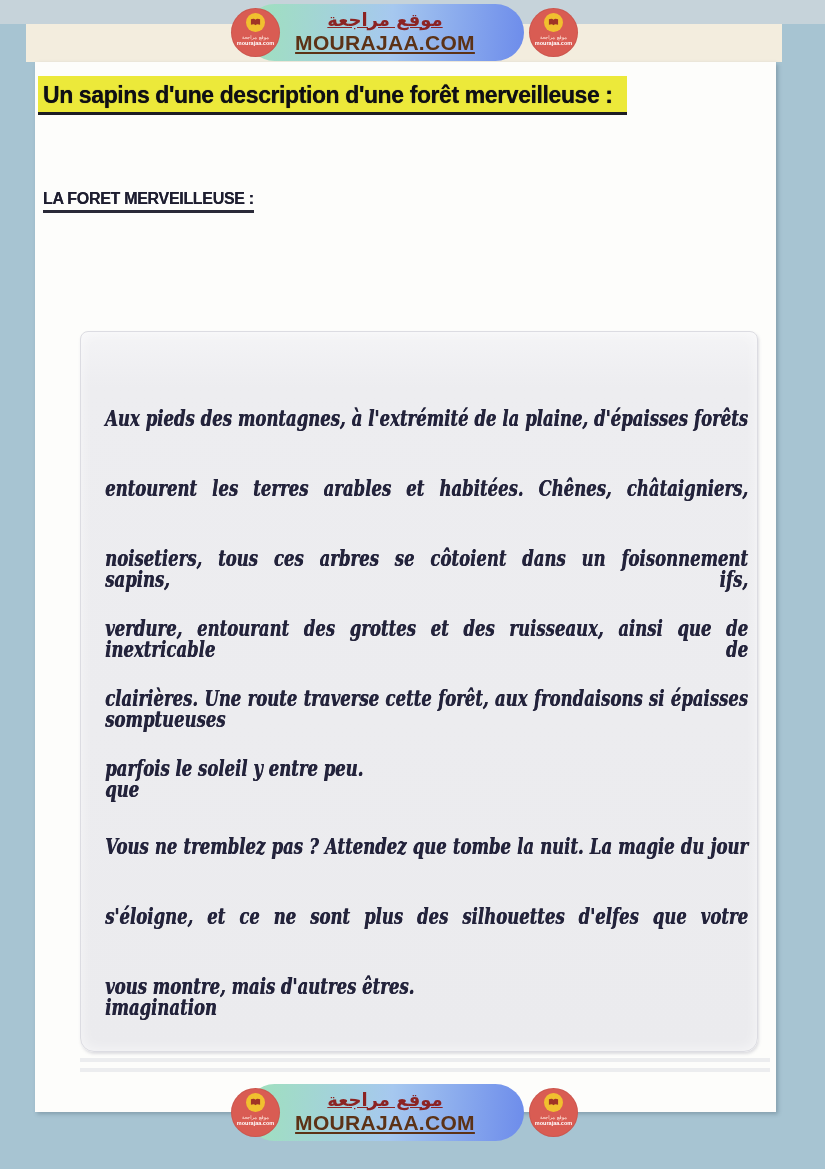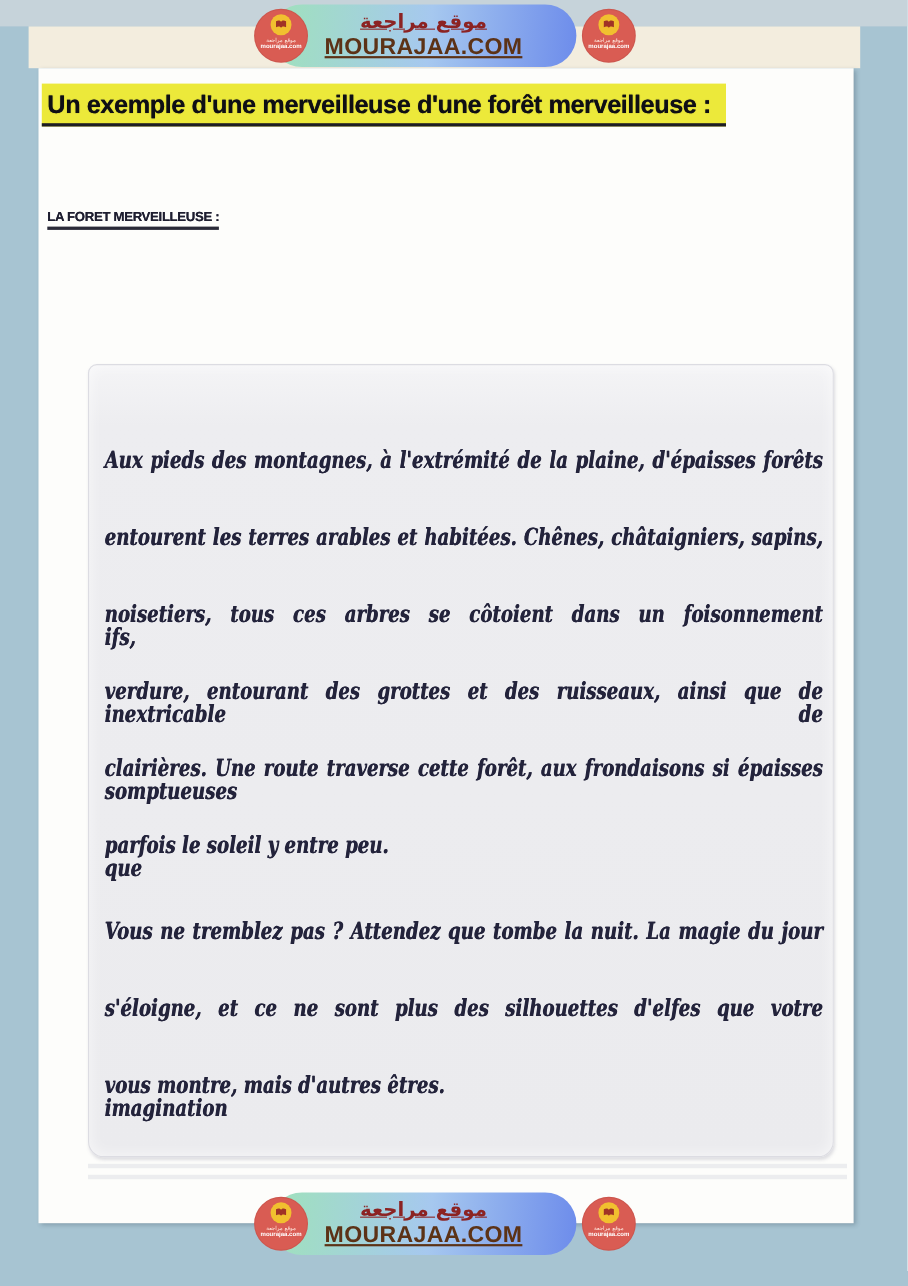--- a/index.html
+++ b/index.html
@@ -24,33 +24,33 @@
     display:inline-block; background:#ece93a;
     padding:6px 14px 3px 5px; border-bottom:3px solid #1d1d24;
     font-weight:bold; font-size:23px; letter-spacing:-0.4px;
     color:#0f0f14; text-shadow:0 0 0.7px #222;
     font-family:"Liberation Sans", sans-serif;
   }
 
   
   .subtitle {
     position:absolute; left:8px; top:128px; display:inline-block;
-    font-weight:bold; font-size:12px; letter-spacing:-0.3px;
+    font-weight:bold; font-size:16px; letter-spacing:-0.3px;
     color:#1e1e30; text-shadow:0 0 0.6px #2a2a3e;
     padding-bottom:2px; border-bottom:3px solid #2a2a38;
     font-family:"Liberation Sans", sans-serif;
   }
 
   
   .scan-block {
     position:absolute; left:45px; top:269px; width:678px; height:721px;
     background:linear-gradient(180deg,#f4f4f6 0px,#ededf0 55px,#ebebee 100%);
     border:1px solid #dcdce2; border-radius:8px 8px 14px 14px;
     box-shadow:inset 0 0 14px rgba(255,255,255,0.65), 1px 2px 3px rgba(110,110,135,0.22);
-    padding:52px 9px 0 14px; box-sizing:border-box;
+    padding:52px 9px 0 24px; box-sizing:border-box;
   }
   .scan-line {
     font-family:"DejaVu Serif", serif; font-style:italic; font-weight:bold;
     font-size:16.5px; color:#23233b;
     height:70px; line-height:70px;
     text-align:justify; text-align-last:justify;
     transform:scaleY(1.3);
     text-shadow:0.4px 0 0 currentColor;
   }
   .scan-line.p-end { text-align:left; text-align-last:left; }
@@ -96,21 +96,21 @@
 <body>
 
 <div class="canvas">
 
   <div class="band-top"></div>
   <div class="band-cream"></div>
 
   <div class="paper">
 
     <div class="title-wrap">
-      <span class="title-highlight">Un exemple d'une merveilleuse d'une forêt merveilleuse :</span>
+      <span class="title-highlight">Un sapins d'une description d'une forêt merveilleuse :</span>
     </div>
 
     <span class="subtitle">LA FORET MERVEILLEUSE :</span>
 
     <div class="scan-block">
       <div class="scan-line">Aux pieds des montagnes, à l'extrémité de la plaine, d'épaisses forêts</div>
       <div class="scan-line">entourent les terres arables et habitées. Chênes, châtaigniers, sapins, ifs,</div>
       <div class="scan-line">noisetiers, tous ces arbres se côtoient dans un foisonnement inextricable de</div>
       <div class="scan-line">verdure, entourant des grottes et des ruisseaux, ainsi que de somptueuses</div>
       <div class="scan-line">clairières. Une route traverse cette forêt, aux frondaisons si épaisses que</div>

